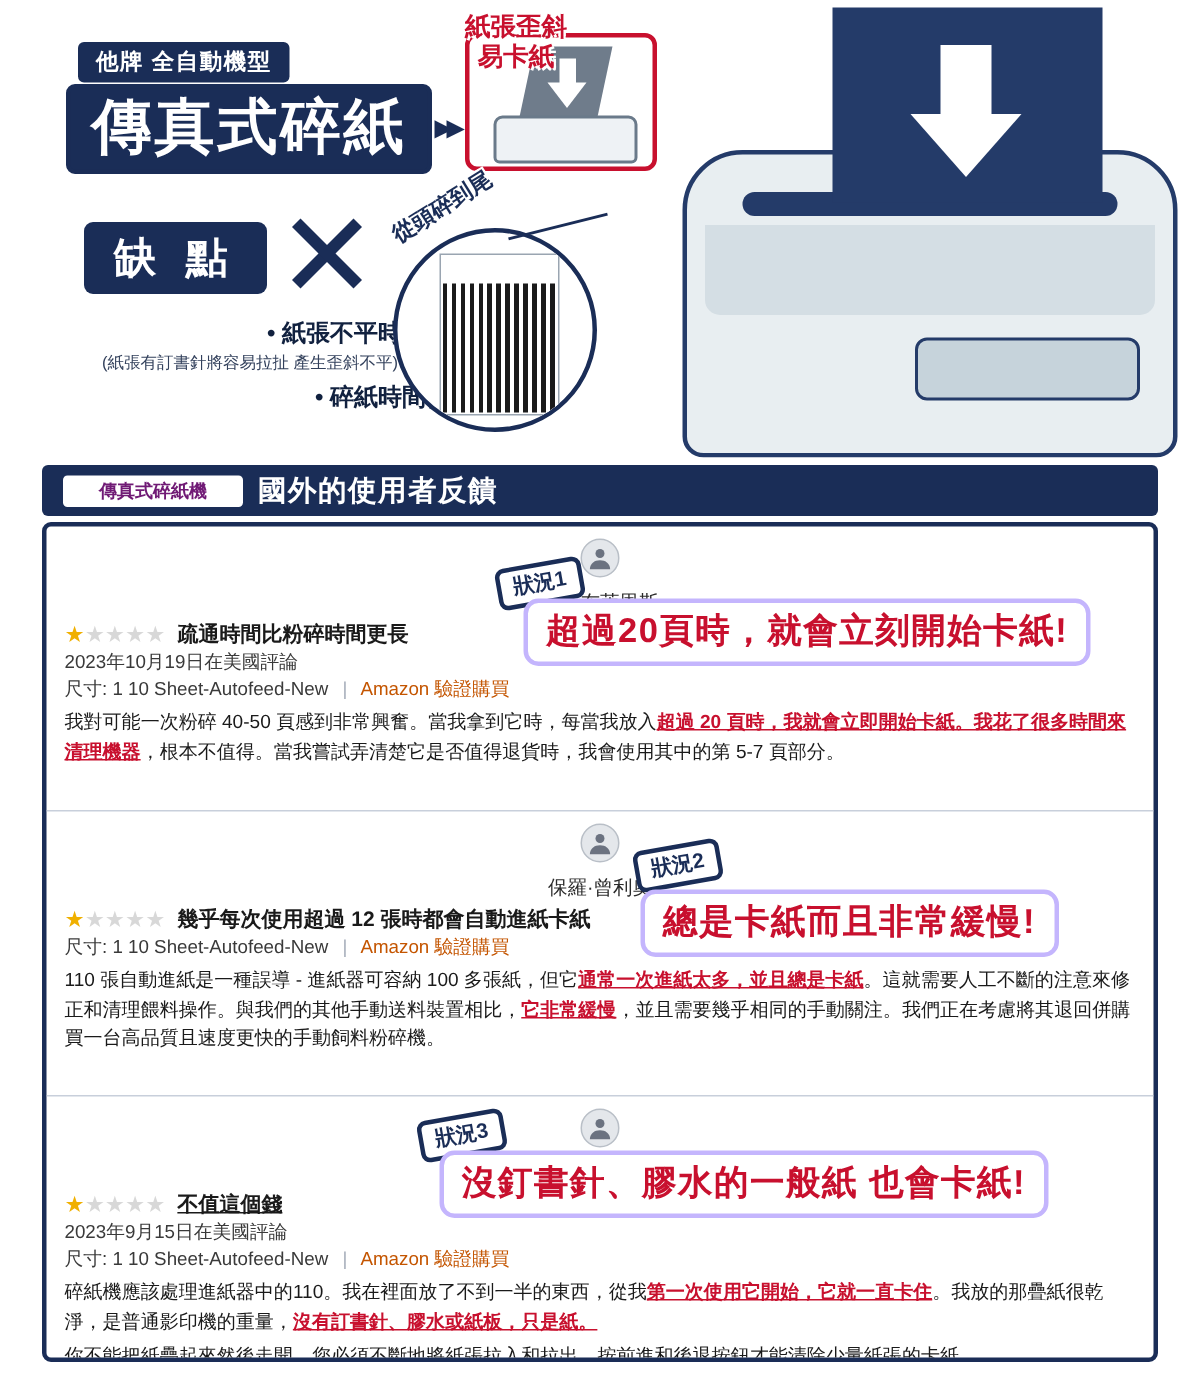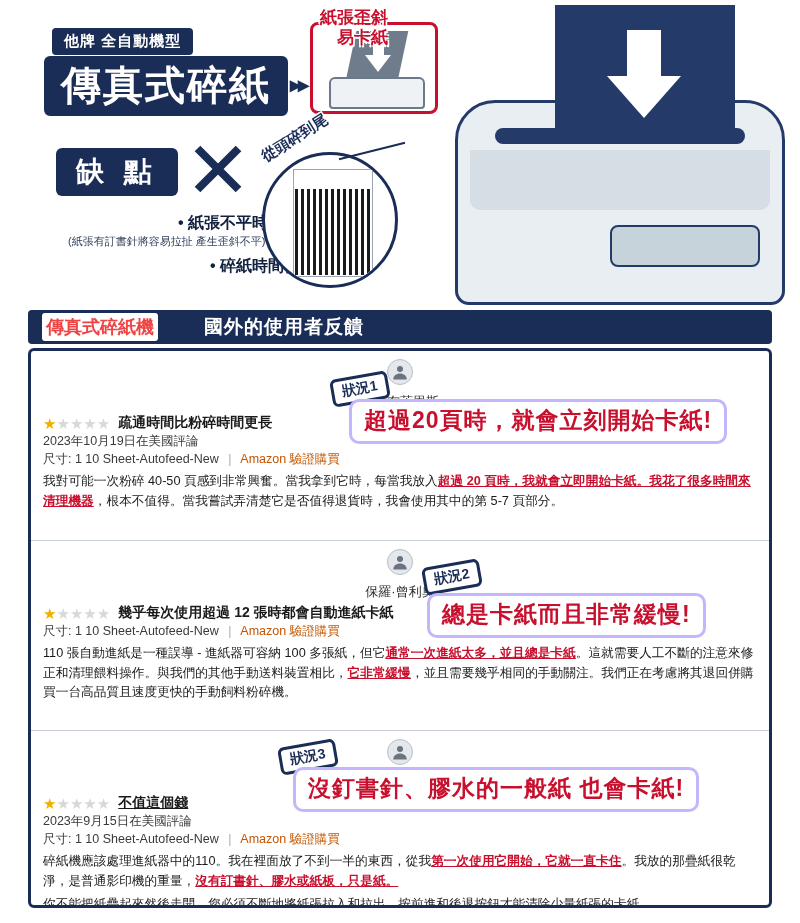--- a/index.html
+++ b/index.html
@@ -149,21 +149,21 @@
     border-left: 13px solid transparent; border-right: 13px solid transparent;
     border-top: 17px solid #ffffff;
   }
   .inset-label {
     position: absolute;
     left: 300px; top: 8px;
     color: #c8102e;
     font-size: 17px;
     font-weight: bold;
     line-height: 1.15;
-    text-align: right;
+    text-align: center;
     width: 88px;
     text-shadow: -1.5px -1.5px 0 #fff, 1.5px -1.5px 0 #fff, -1.5px 1.5px 0 #fff, 1.5px 1.5px 0 #fff;
   }
 
   
   .defect-badge {
     position: absolute;
     left: 56px; top: 148px;
     background: #1a2d57;
     color: #ffffff;
@@ -253,32 +253,31 @@
     width: 744px; height: 34px;
     background: #1a2d57;
     border-radius: 4px;
     display: flex;
     align-items: center;
     padding-left: 14px;
     gap: 10px;
   }
   .section-bar .chip {
     background: #ffffff;
-    color: #ef4444;
-    font-size: 18px;
-    font-weight: bold;
-    padding: 2px 4px;
+    color: #701a75;
+    font-size: 12px;
+    font-weight: bold;
+    padding: 2px 24px;
     border-radius: 3px;
   }
   .section-bar .sec-title {
     color: #ffffff;
     font-size: 19px;
     font-weight: bold;
     letter-spacing: 1px;
-    margin-left: 36px;
   }
 
   
   .reviews {
     position: absolute;
     left: 28px; top: 348px;
     width: 744px; height: 560px;
     border: 3px solid #1a2d57;
     border-radius: 6px;
     background: #ffffff;

